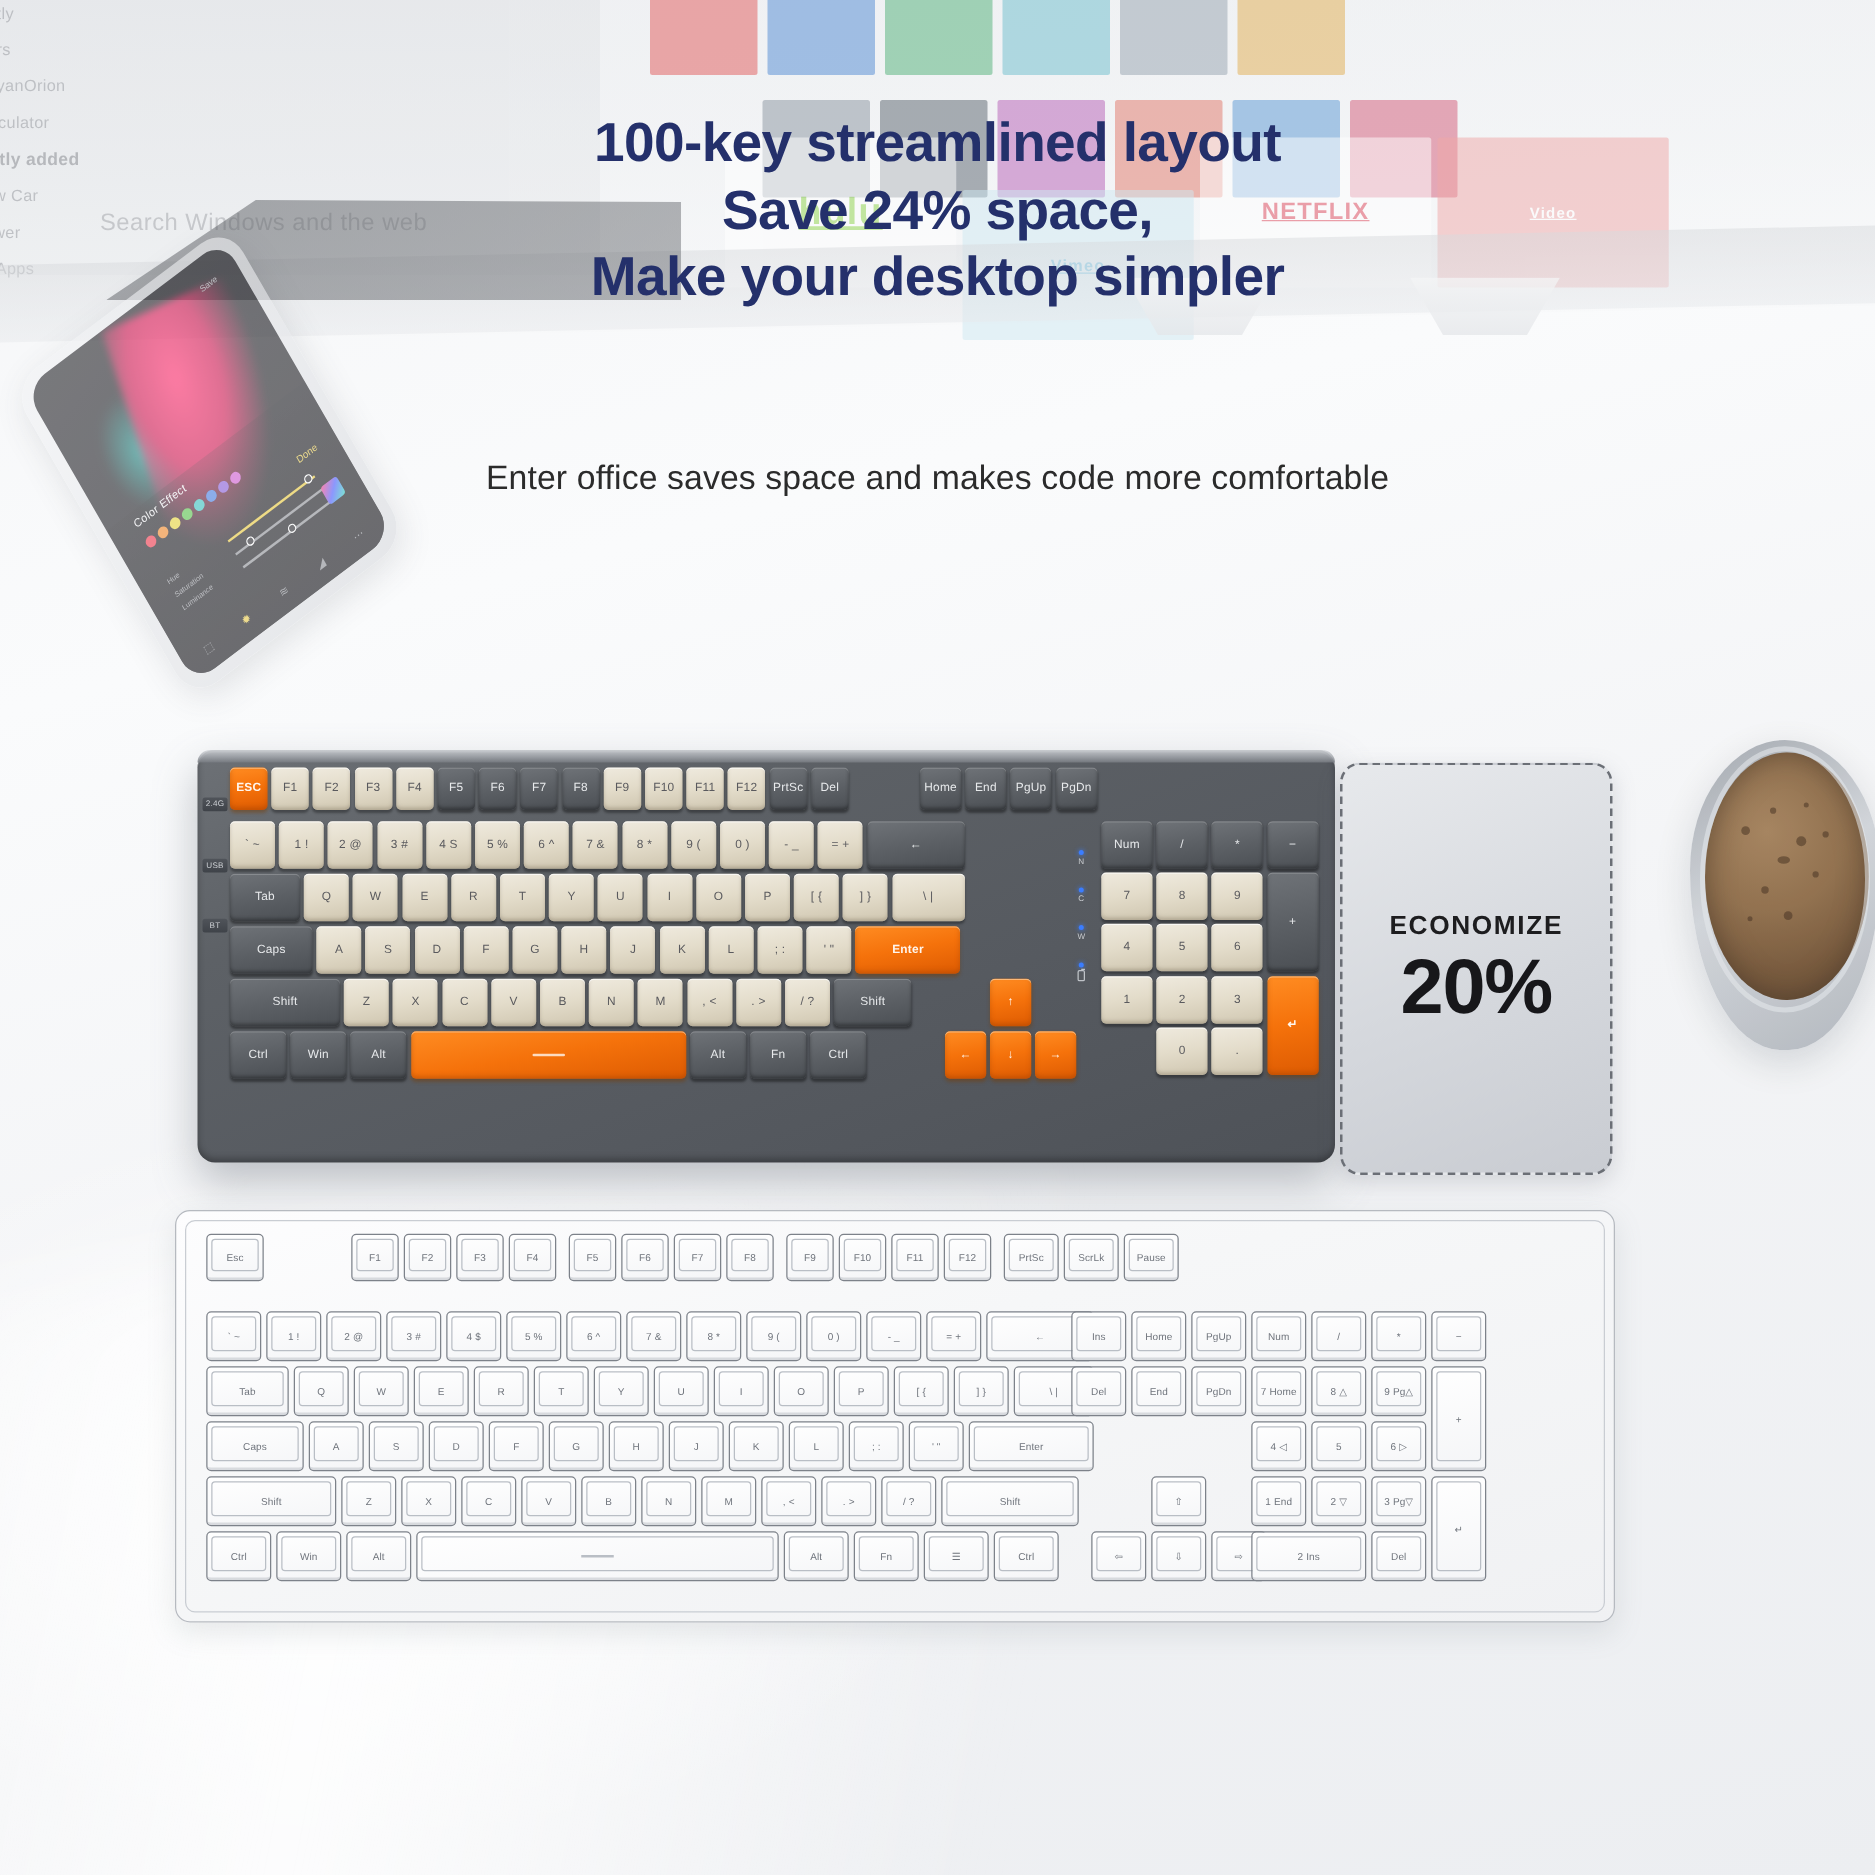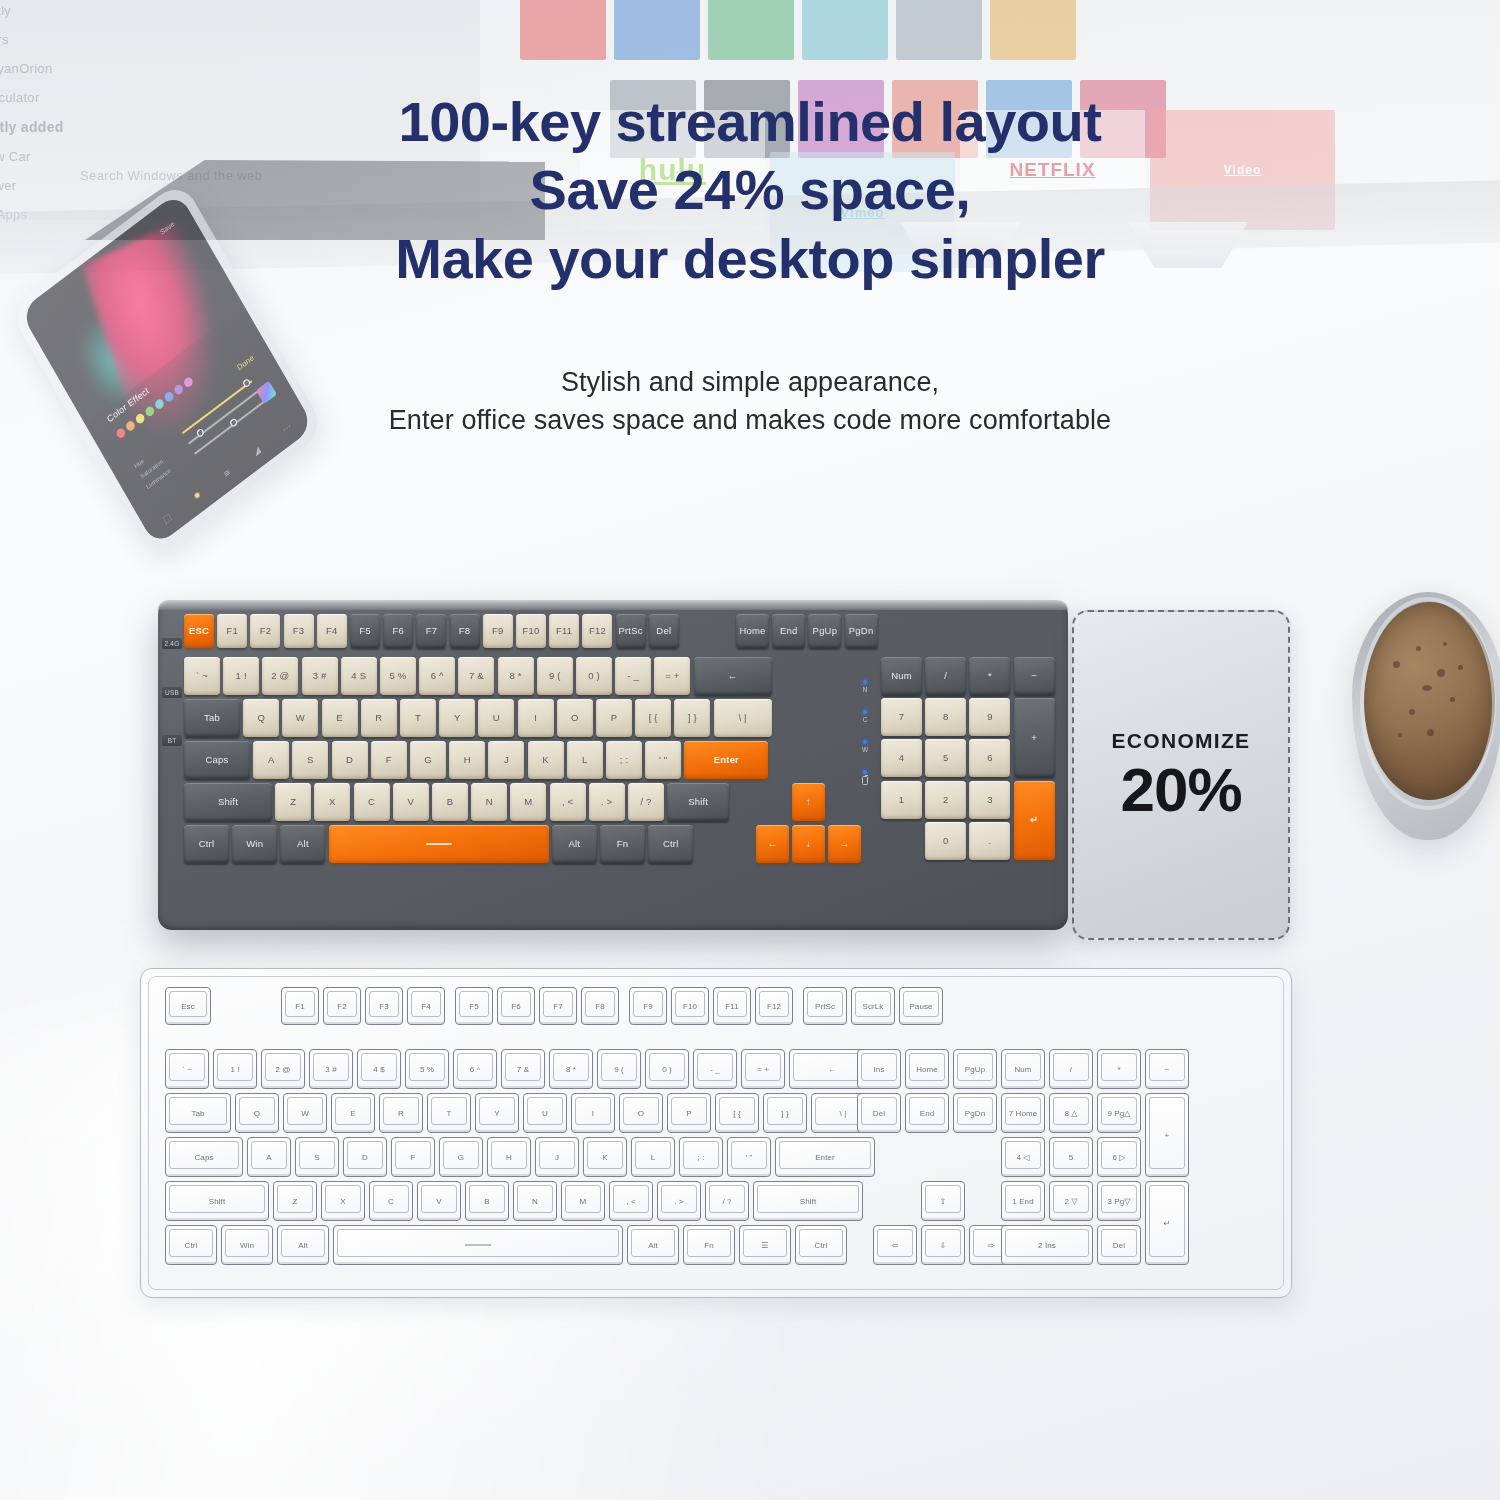--- a/index.html
+++ b/index.html
@@ -43,21 +43,21 @@
     position:absolute; left:-40px; top:-30px; width:520px; height:250px;
     background:linear-gradient(180deg,#dfe1e4,#e9ebed);
     opacity:.5;
   }
   .sm-list { position:absolute; left:8px; top:26px; width:230px; }
   .sm-list div {
     font-size:13px; color:#8d9096; padding:7px 10px; letter-spacing:.3px;
   }
   .sm-list div.hd { font-weight:bold; color:#7d8086; font-size:14px; }
   .sm-search {
-    position:absolute; left:120px; top:198px; font-size:13px; color:#9a9da2;
+    position:absolute; left:120px; top:198px; font-size:19px; color:#9a9da2;
     letter-spacing:.4px;
   }
   .tiles { position:absolute; left:520px; top:-18px; width:900px; height:230px; opacity:.45; }
   .tile { position:absolute; border-radius:2px; }
   .tilesml { width:86px; height:78px; }
   .bigtiles { position:absolute; left:580px; top:110px; width:840px; height:130px; opacity:.5; }
   .bt { position:absolute; width:185px; height:120px; background:#fff; border-radius:2px;
         display:flex; align-items:center; justify-content:center; font-weight:bold; letter-spacing:1px;text-decoration:underline; }
   .monitor-foot {
     position:absolute; width:120px; height:46px; top:222px;
@@ -134,21 +134,21 @@
   }
   .foam { position:absolute; border-radius:50%; background:rgba(60,38,20,.55); }
   .coffee-rim {
     position:absolute; left:5%; top:2%; width:90%; height:86%;
     border-radius:50%; border:4px solid rgba(230,233,237,.55);
   }
 
   
   .headline {
     position:absolute; left:0; top:88px; width:1500px; text-align:center;
-    color:#24306b; font-weight:bold; font-size:56px; line-height:1.22;
+    color:#24306b; font-weight:bold; font-size:44px; line-height:1.22;
     letter-spacing:-.5px;
   }
   .headline .l2 { display:block; }
   .subcopy {
     position:absolute; left:0; top:363px; width:1500px; text-align:center;
     color:#2b2b2b; font-size:27px; line-height:1.42; letter-spacing:.1px;
   }
 
   
   #kb1 {
@@ -368,21 +368,20 @@
   <div class="desk-light"></div>
 </div>
 
 <div class="headline">
   <span class="l2">100-key streamlined layout</span>
   <span class="l2">Save 24% space,</span>
   <span class="l2">Make your desktop simpler</span>
 </div>
 
 <div class="subcopy">
-  <div>Stylish and simple appearance,</div>
   <div>Enter office saves space and makes code more comfortable</div>
 </div>
 
 <div id="kb1">
   <div class="kb1-side">
     <div class="tag">2.4G</div>
     <div class="tag">USB</div>
     <div class="tag">BT</div>
   </div>
   <div class="kb1-keys">

